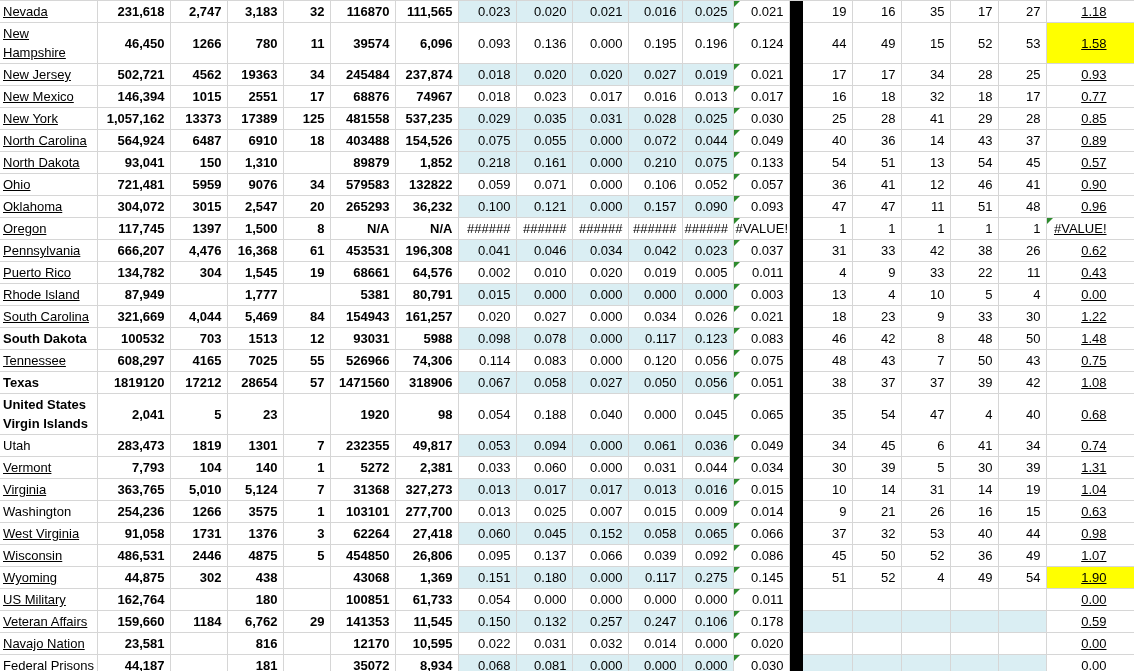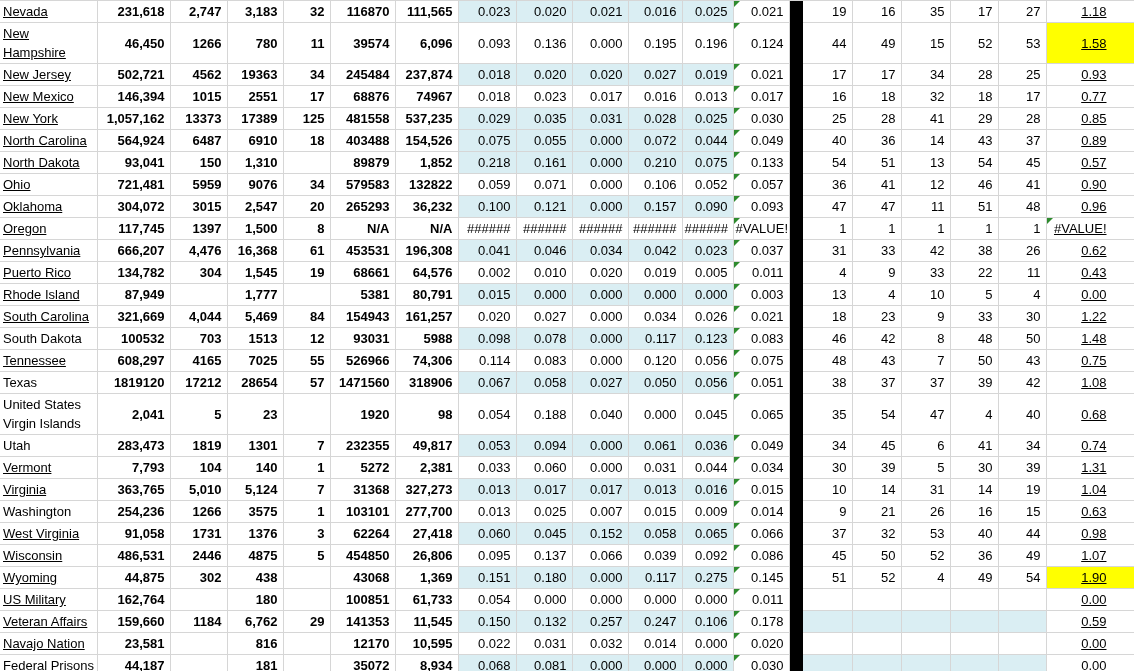--- a/index.html
+++ b/index.html
@@ -22,21 +22,21 @@
     overflow: hidden;
     vertical-align: middle;
   }
   tr:first-child td { border-top: 1px solid var(--grid, #d6d6d6); margin-left: 15px; }
   td.name {
     text-align: left; white-space: normal;
     line-height: 19px; padding: 1px 2px 1px 3px;
     font-weight: normal;
   }
   td.name.u { text-decoration: underline; }
-  td.name.b { font-weight: normal; }
+  td.name.b { font-weight: bold; }
   td.num  { text-align: right; font-weight: bold; white-space: nowrap; }
   td.dec, td.rank, td.avg, td.final { text-align: right; white-space: nowrap; }
   td.band { background: var(--band, #daeef3); }
   td.yellow { background: var(--hl, #ffff00); margin-left: 20px; }
   td.avg, td.final { position: relative; }
   td.final { padding-right: 27px; text-decoration: underline; }
   td.divider {
     background: var(--div, #000000);
     border-right: none; border-bottom: none; border-top: none;
     padding: 0;

